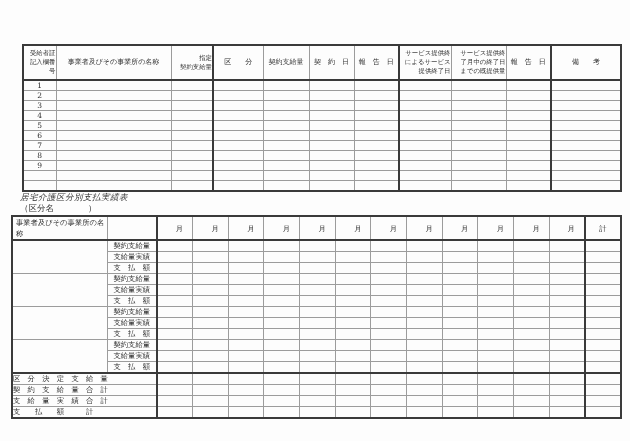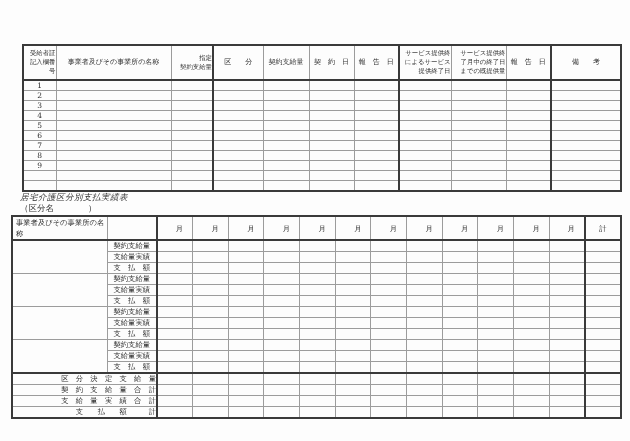--- a/index.html
+++ b/index.html
@@ -38,21 +38,21 @@
 
   
   .t2{position:absolute;left:11px;top:215px;width:609px;border:2px solid var(--thick);}
   .t2 th,.t2 td{border:1px solid var(--thin);padding:0;font-weight:normal;color:var(--ink);font-size:7.3px;}
   .t2 thead th{height:11px;line-height:11px;border-bottom:2px solid var(--thick);vertical-align:middle;}
   .t2 thead th.name{text-align:left;padding-left:3px;}
   .t2 thead th.m{text-align:right;padding-right:9px;}
   .t2 thead th.tot{text-align:center;}
   .t2 tbody td{height:10px;line-height:10px;vertical-align:middle;}
   .t2 td.glabel{text-align:center;}
-  .t2 td.slabel{text-align:right;}
+  .t2 td.slabel{text-align:left;}
   .t2 .first-m,.t2 .totc{border-left:2px solid var(--thick);}
   .t2 tr.group-start>td{border-top:1px solid #5d5d5d;}
   .t2 tr.summary-first>td{border-top:2px solid var(--thick);}
 </style>
 </head>
 <body>
 
 <div class="page">
 
 

